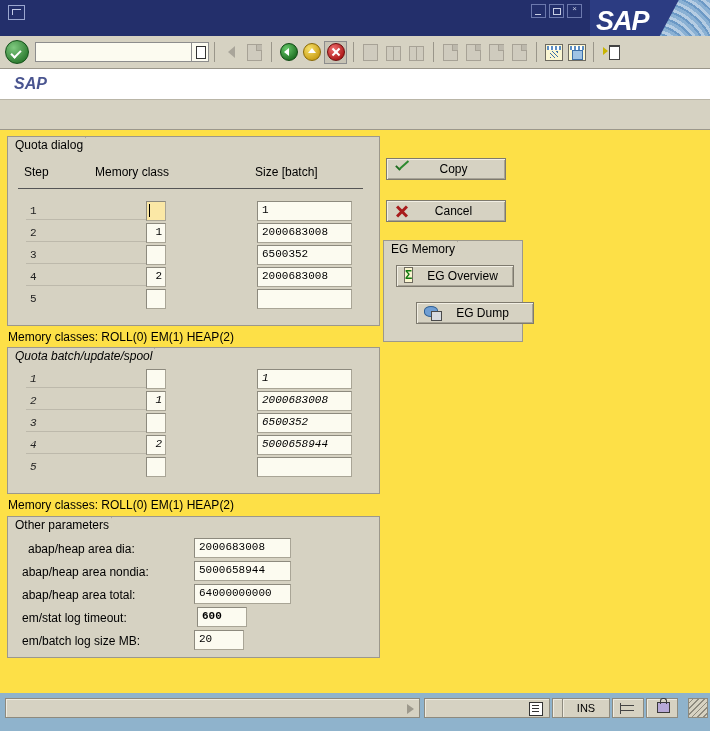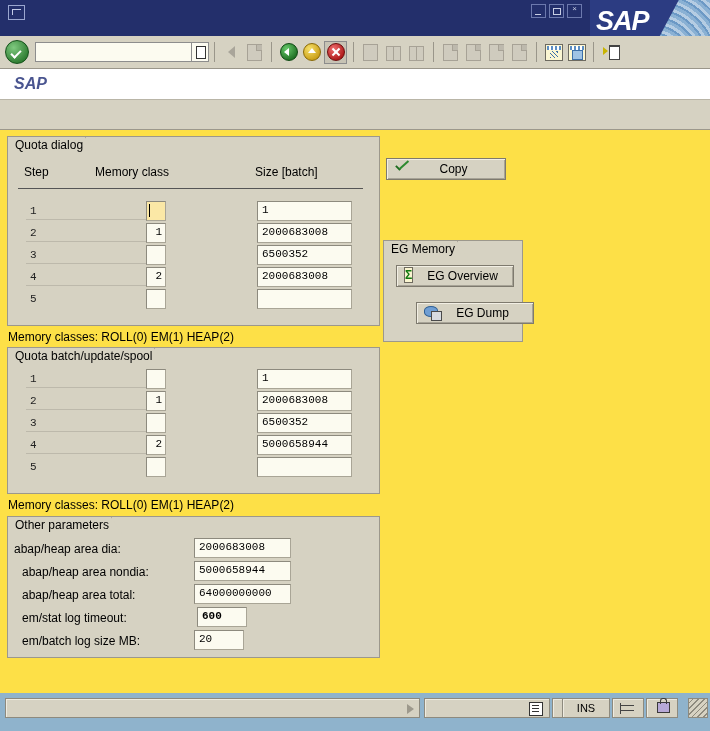--- a/index.html
+++ b/index.html
@@ -382,21 +382,21 @@
       <div class="fld num" style="left:138px;top:130px;width:20px;height:20px;">2</div>
       <div class="fld lft" style="left:249px;top:130px;width:95px;height:20px;">2000683008</div>
 
       <div class="steplbl" style="left:22px;top:156px;">5</div>
       <div class="fld num" style="left:138px;top:152px;width:20px;height:20px;"></div>
       <div class="fld lft" style="left:249px;top:152px;width:95px;height:20px;"></div>
     </div>
 
     <div class="memclasses" style="left:8px;top:200px;">Memory classes: ROLL(0) EM(1) HEAP(2)</div>
 
-    <div class="group" style="left:7px;top:217px;width:371px;height:145px;">
+    <div class="group" style="left:7px;top:217px;width:371px;height:145px;font-style:italic;">
       <div class="group-title">Quota batch/update/spool</div>
 
       <div class="steplbl" style="left:22px;top:25px;">1</div>
       <div class="rowline" style="left:18px;top:39px;width:120px;"></div>
       <div class="fld num" style="left:138px;top:21px;width:20px;height:20px;"></div>
       <div class="fld lft" style="left:249px;top:21px;width:95px;height:20px;">1</div>
 
       <div class="steplbl" style="left:22px;top:47px;">2</div>
       <div class="rowline" style="left:18px;top:61px;width:120px;"></div>
       <div class="fld num" style="left:138px;top:43px;width:20px;height:20px;">1</div>
@@ -415,39 +415,43 @@
       <div class="steplbl" style="left:22px;top:113px;">5</div>
       <div class="fld num" style="left:138px;top:109px;width:20px;height:20px;"></div>
       <div class="fld lft" style="left:249px;top:109px;width:95px;height:20px;"></div>
     </div>
 
     <div class="memclasses" style="left:8px;top:368px;">Memory classes: ROLL(0) EM(1) HEAP(2)</div>
 
     <div class="group" style="left:7px;top:386px;width:371px;height:140px;">
       <div class="group-title">Other parameters</div>
 
-      <div class="prm-lbl" style="left:6px;top:25px;">abap/heap area dia:</div>
+      <div class="prm-lbl" style="left:20px;top:25px;">abap/heap area dia:</div>
       <div class="fld lft" style="left:186px;top:21px;width:97px;height:20px;">2000683008</div>
 
       <div class="prm-lbl" style="left:14px;top:48px;">abap/heap area nondia:</div>
       <div class="fld lft" style="left:186px;top:44px;width:97px;height:20px;">5000658944</div>
 
       <div class="prm-lbl" style="left:14px;top:71px;">abap/heap area total:</div>
       <div class="fld lft" style="left:186px;top:67px;width:97px;height:20px;">64000000000</div>
 
       <div class="prm-lbl" style="left:14px;top:94px;">em/stat log timeout:</div>
       <div class="fld lft" style="left:189px;top:90px;width:50px;height:20px;font-weight:bold;">600</div>
 
       <div class="prm-lbl" style="left:14px;top:117px;">em/batch log size MB:</div>
       <div class="fld lft" style="left:186px;top:113px;width:50px;height:20px;">20</div>
     </div>
 
     <div class="btn" style="left:386px;top:28px;width:120px;height:22px;">
       <span class="bico ic-check"></span>
       <span class="lbl">Copy</span>
+    </div>
+    <div class="btn" style="left:386px;top:70px;width:120px;height:22px;">
+      <span class="bico ic-xred"></span>
+      <span class="lbl">Cancel</span>
     </div>
 
     <div class="group" style="left:383px;top:110px;width:138px;height:100px;">
       <div class="group-title">EG Memory</div>
       <div class="btn" style="left:12px;top:24px;width:118px;height:22px;">
         <span class="bico"><span class="ic-sigma">Σ</span></span>
         <span class="lbl">EG Overview</span>
       </div>
       <div class="btn" style="left:12px;top:61px;width:118px;height:22px;margin-left:20px;">
         <span class="bico"><span class="ic-db"></span></span>

